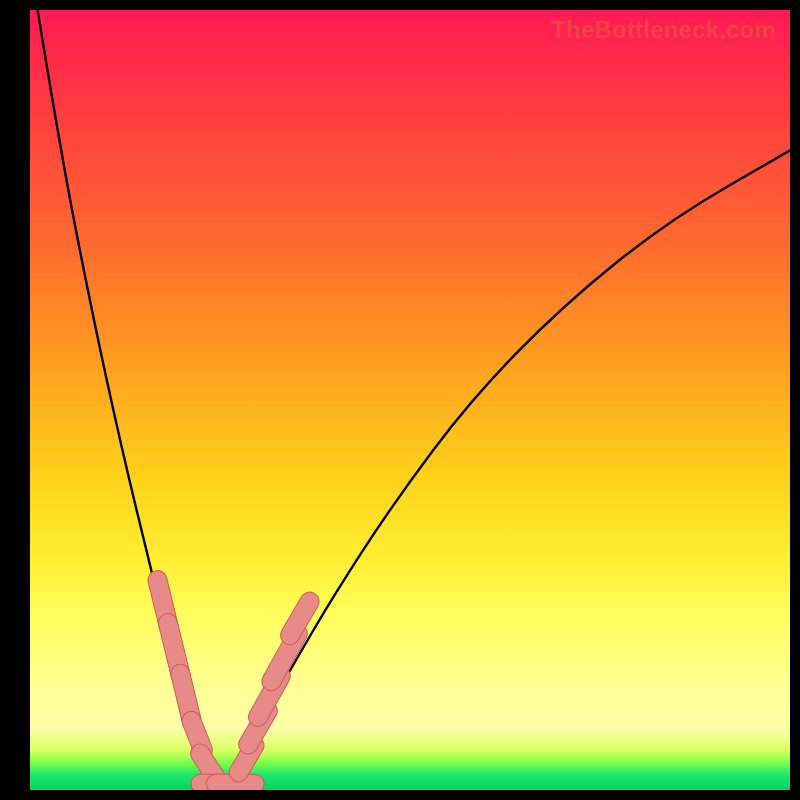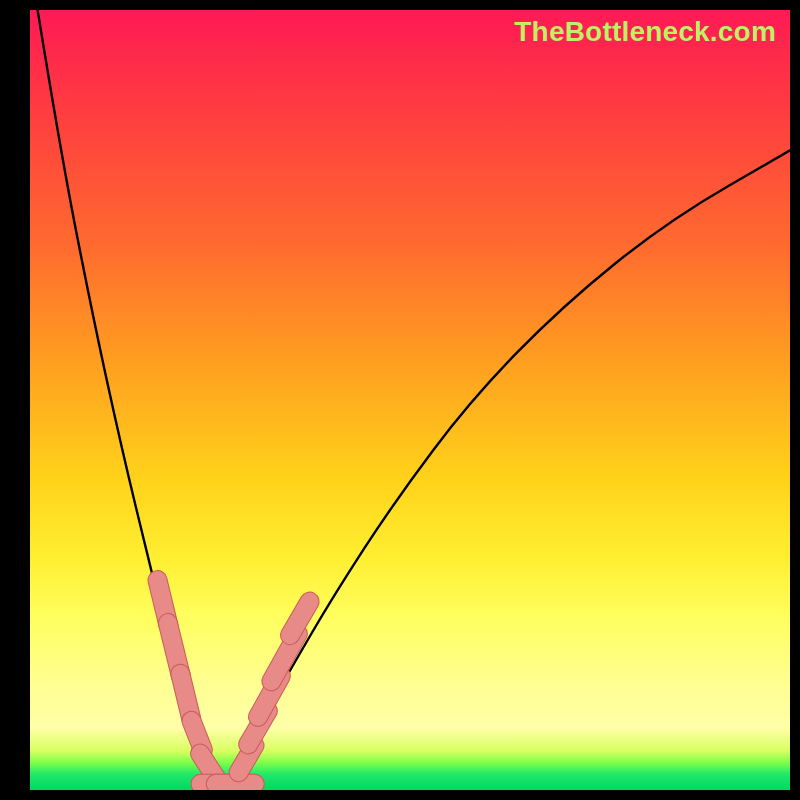--- a/index.html
+++ b/index.html
@@ -43,22 +43,22 @@
       #d8ff60 95%,
       #7dff4a 96.5%,
       #20e86a 98%,
       #00d860 100%
     );
   }
   .watermark {
     position: absolute;
     top: 6px;
     right: 14px;
-    color: #bef264;
-    font-size: 28px;
+    color: #ef4444;
+    font-size: 24px;
     font-weight: 600;
     letter-spacing: 0.2px;
     pointer-events: none;
   }
   svg.curve {
     position: absolute;
     inset: 0;
     width: 100%;
     height: 100%;
   }

